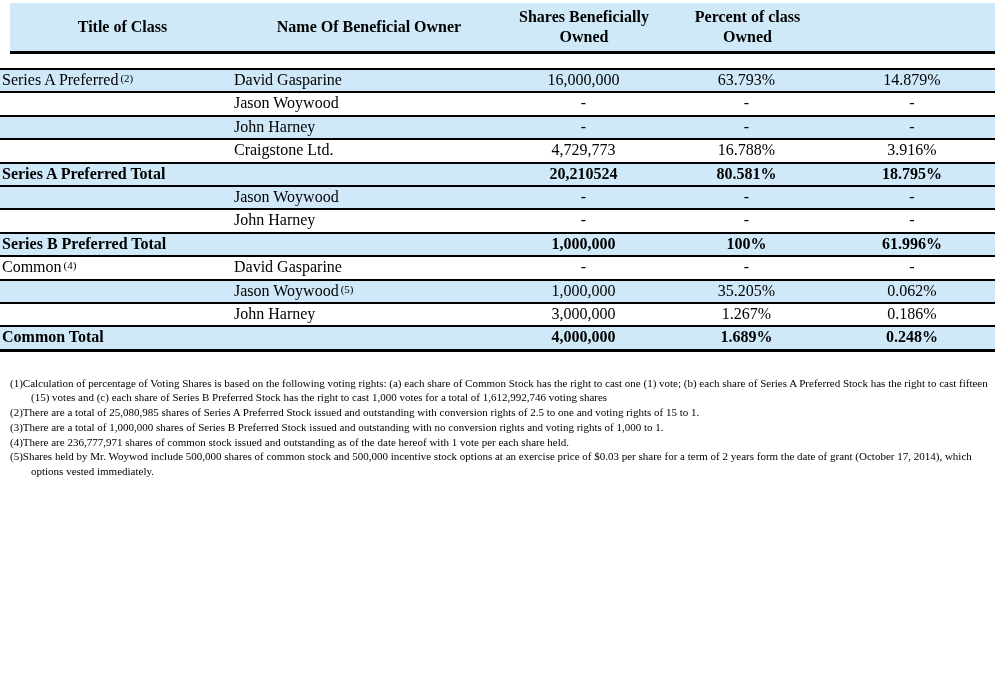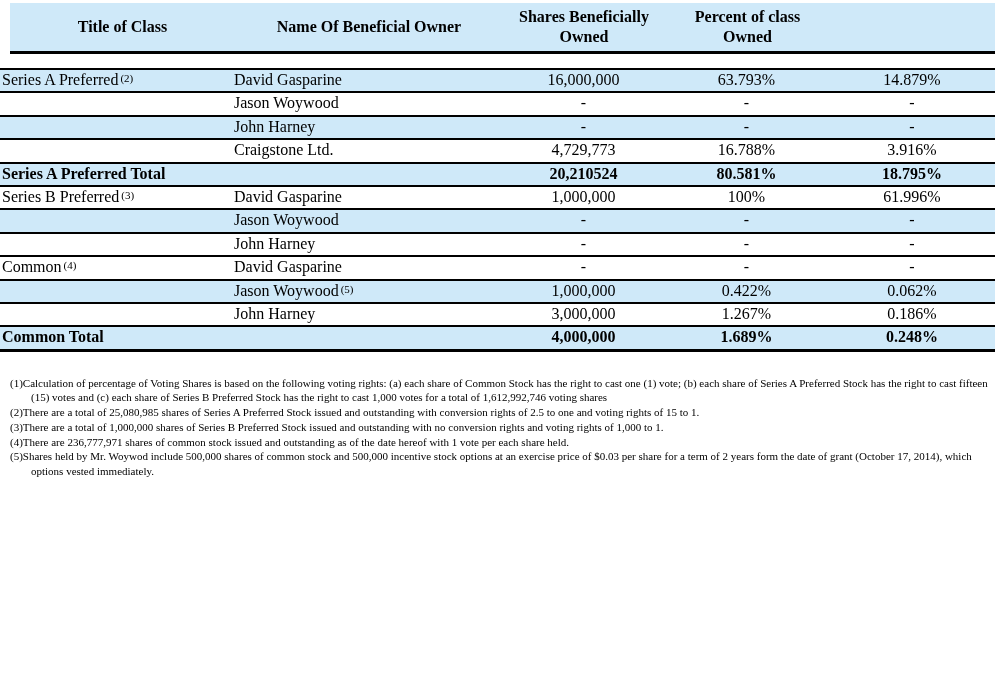--- a/index.html
+++ b/index.html
@@ -133,53 +133,53 @@
       <td class="center"><span class="t">16.788%</span></td>
       <td class="center"><span class="t">3.916%</span></td>
     </tr>
         <tr class="shaded bold">
       <td><span class="t">Series A Preferred Total</span><span class="sup"></span></td>
       <td><span class="t"></span><span class="sup"></span></td>
       <td class="center"><span class="t">20,210524</span></td>
       <td class="center"><span class="t">80.581%</span></td>
       <td class="center"><span class="t">18.795%</span></td>
     </tr>
-        <tr>
-      <td><span class="t">Series B Preferred</span><span class="sup">(3)</span></td>
-      <td><span class="t">David Gasparine</span><span class="sup"></span></td>
+        <tr class="shaded">
+      <td><span class="t"></span><span class="sup"></span></td>
+      <td><span class="t">Jason Woywood</span><span class="sup"></span></td>
+      <td class="center"><span class="t">-</span></td>
+      <td class="center"><span class="t">-</span></td>
+      <td class="center"><span class="t">-</span></td>
+    </tr>
+        <tr>
+      <td><span class="t"></span><span class="sup"></span></td>
+      <td><span class="t">John Harney</span><span class="sup"></span></td>
+      <td class="center"><span class="t">-</span></td>
+      <td class="center"><span class="t">-</span></td>
+      <td class="center"><span class="t">-</span></td>
+    </tr>
+        <tr class="shaded bold">
+      <td><span class="t">Series B Preferred Total</span><span class="sup"></span></td>
+      <td><span class="t"></span><span class="sup"></span></td>
       <td class="center"><span class="t">1,000,000</span></td>
       <td class="center"><span class="t">100%</span></td>
       <td class="center"><span class="t">61.996%</span></td>
     </tr>
-        <tr class="shaded">
-      <td><span class="t"></span><span class="sup"></span></td>
-      <td><span class="t">Jason Woywood</span><span class="sup"></span></td>
-      <td class="center"><span class="t">-</span></td>
-      <td class="center"><span class="t">-</span></td>
-      <td class="center"><span class="t">-</span></td>
-    </tr>
-        <tr>
-      <td><span class="t"></span><span class="sup"></span></td>
-      <td><span class="t">John Harney</span><span class="sup"></span></td>
-      <td class="center"><span class="t">-</span></td>
-      <td class="center"><span class="t">-</span></td>
-      <td class="center"><span class="t">-</span></td>
-    </tr>
         <tr>
       <td><span class="t">Common</span><span class="sup">(4)</span></td>
       <td><span class="t">David Gasparine</span><span class="sup"></span></td>
       <td class="center"><span class="t">-</span></td>
       <td class="center"><span class="t">-</span></td>
       <td class="center"><span class="t">-</span></td>
     </tr>
         <tr class="shaded">
       <td><span class="t"></span><span class="sup"></span></td>
       <td><span class="t">Jason Woywood</span><span class="sup">(5)</span></td>
       <td class="center"><span class="t">1,000,000</span></td>
-      <td class="center"><span class="t">0.422%</span></td>
+      <td class="center"><span class="t">35.205%</span></td>
       <td class="center"><span class="t">0.062%</span></td>
     </tr>
         <tr>
       <td><span class="t"></span><span class="sup"></span></td>
       <td><span class="t">John Harney</span><span class="sup"></span></td>
       <td class="center"><span class="t">3,000,000</span></td>
       <td class="center"><span class="t">1.267%</span></td>
       <td class="center"><span class="t">0.186%</span></td>
     </tr>
         <tr class="shaded bold thick-bottom">

